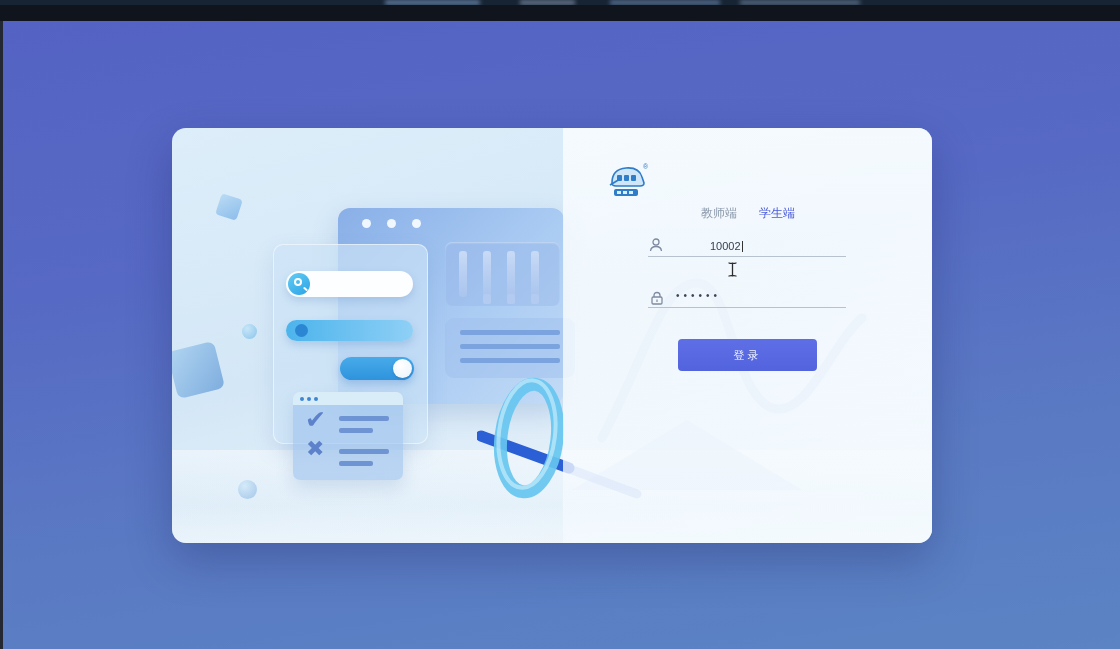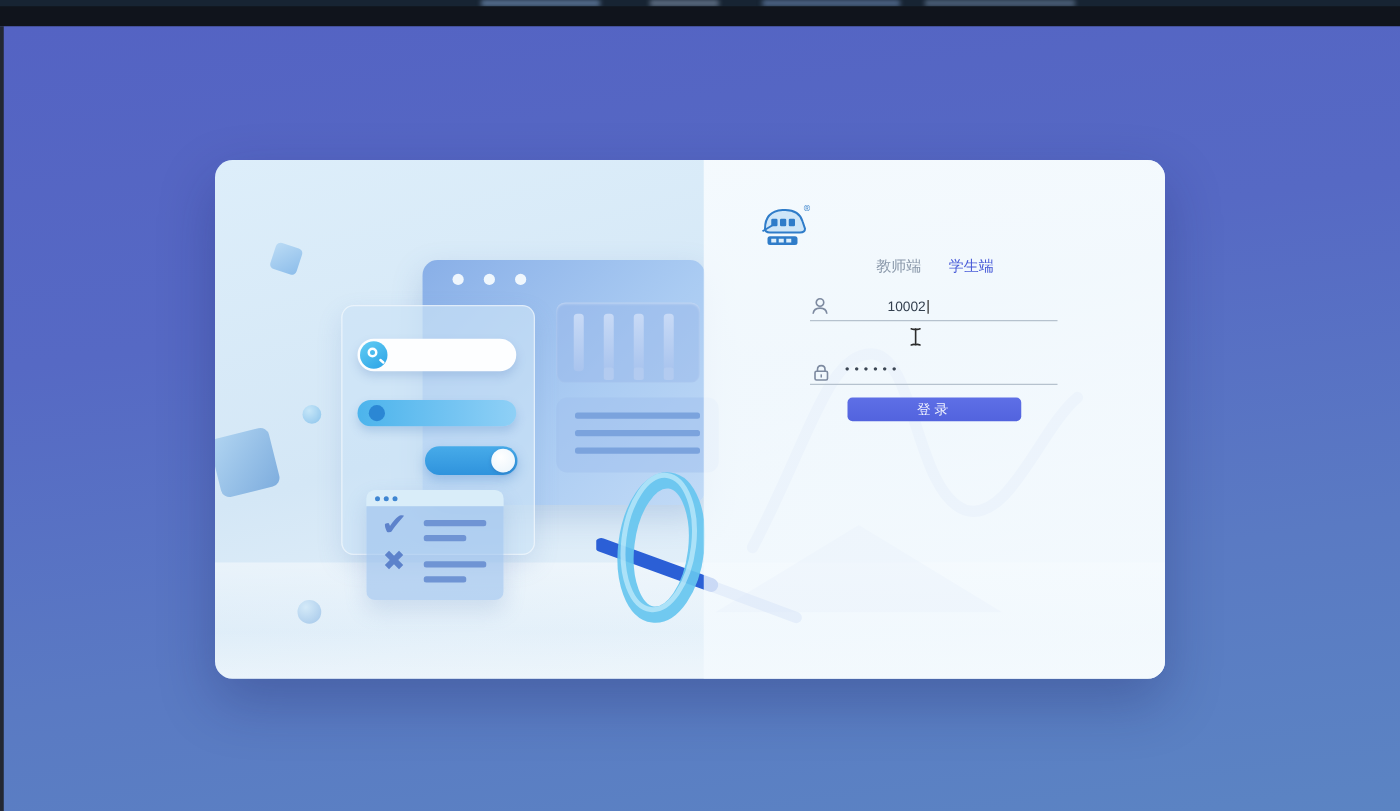--- a/index.html
+++ b/index.html
@@ -131,21 +131,21 @@
   .user-icon { left:476px; top:109px; }
   .lock-icon { left:477px; top:162px; }
   .field-value { position:absolute; font-size:11px; color:#333f4e; }
   .user-value { left:502px; top:112px;margin-left:36px; }
   .caret { display:inline-block; width:1px; height:11px; background:#333; vertical-align:-2px; margin-left:1px; }
   .pass-value { left:504px; top:162px; font-size:10px; letter-spacing:4px; color:#3c4654; }
   .underline { position:absolute; width:198px; height:1px; background:#b6c2ce; }
   .u1 { left:476px; top:128px; }
   .u2 { left:476px; top:179px; }
 
-  .login-btn { position:absolute; left:506px; top:190px; width:139px; height:19px; border:none; border-radius:4px;
+  .login-btn { position:absolute; left:506px; top:211px; width:139px; height:32px; border:none; border-radius:4px;
     background:linear-gradient(180deg,#5e6fe6,#5263de); color:#f2f4ff; font-size:11px; letter-spacing:3px;
     display:flex; align-items:center; justify-content:center; cursor:pointer;
     font-family:"Liberation Sans","DejaVu Sans",sans-serif; }
 
   
   .ibeam { position:absolute; left:728px; top:241px; width:9px; height:15px; }
 </style>
 </head>
 <body>
 

